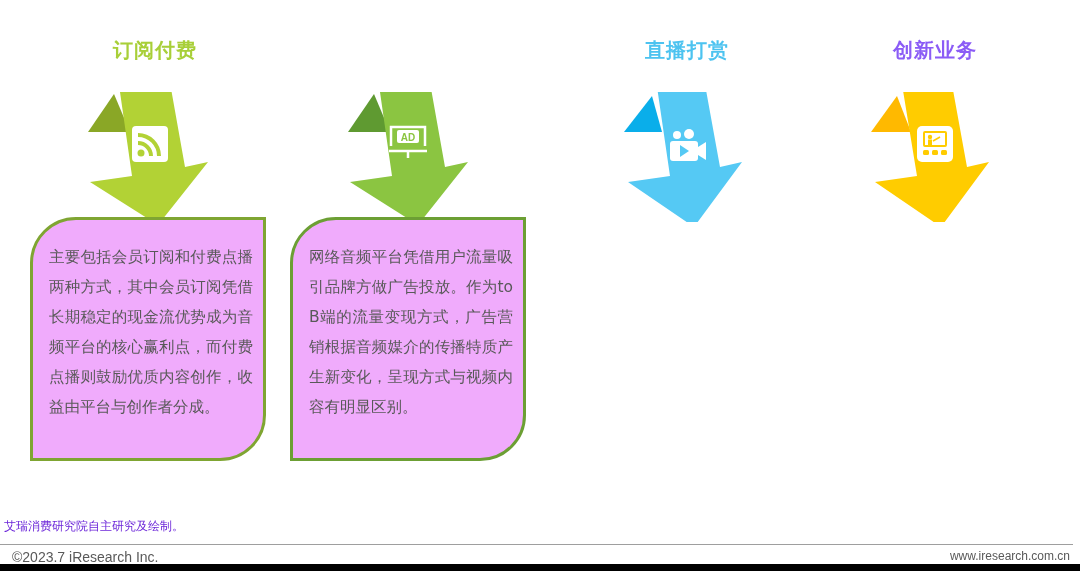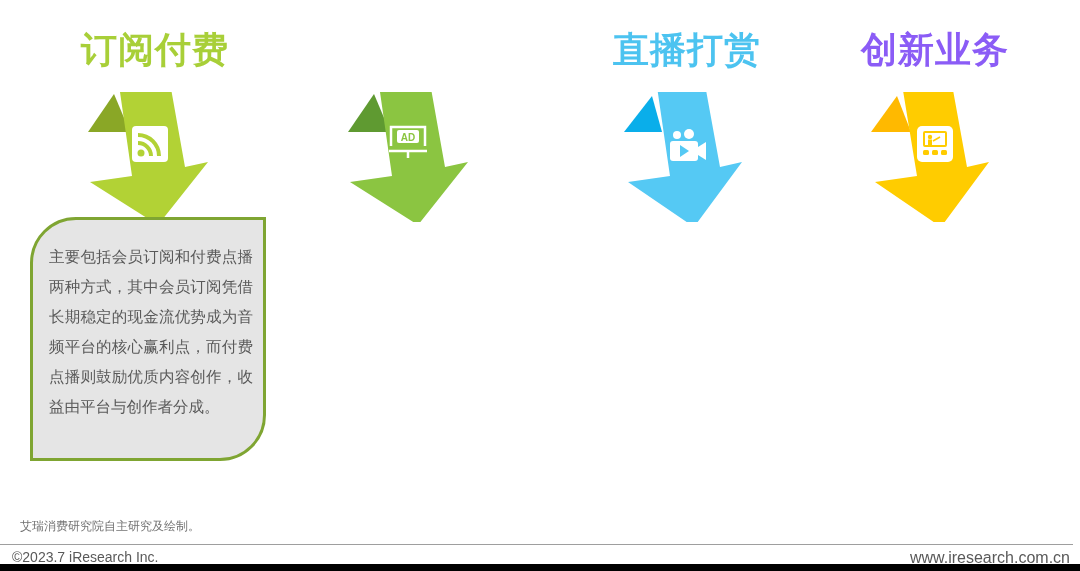--- a/index.html
+++ b/index.html
@@ -3,40 +3,40 @@
 <meta charset="utf-8">
 <style>
   html, body { margin: 0; padding: 0; }
   body {
     width: 1080px; height: 571px; background: #ffffff; position: relative; overflow: hidden;
     font-family: "DejaVu Sans", "Liberation Sans", sans-serif;
   }
   .col { position: absolute; top: 0; width: 260px; height: 480px; }
   .title {
     position: absolute; top: 30px; left: 0; width: 100%; text-align: center;
-    font-size: 36px; font-weight: bold; letter-spacing: 1px; line-height: 40px;
+    font-size: 20px; font-weight: bold; letter-spacing: 1px; line-height: 40px;
   }
   .arrow { position: absolute; top: 92px; width: 160px; height: 130px; }
   .card {
     position: absolute; top: 217px; width: 236px; height: 244px;
-    border: 3px solid; background: #e5e5e5; box-sizing: border-box;
+    border: 3px solid; background: #f0abfc; box-sizing: border-box;
     border-radius: 46px 0 46px 0;
   }
   .card-text {
     position: absolute; top: 22px; left: 16px; right: 10px;
     font-size: 15.5px; line-height: 30px; color: #595959; text-align: justify;
     word-break: break-all;
   }
   .source {
-    position: absolute; left: 20px; top: 518px; font-size: 12px; color: #737373;
+    position: absolute; left: 4px; top: 518px; font-size: 12px; color: #6d28d9;
     font-family: Liberation Mono, monospace;
   }
   .divider { position: absolute; left: 0; top: 544px; width: 1073px; height: 1px; background: #9e9e9e; }
   .copyright { position: absolute; left: 12px; top: 549px; font-size: 14px; color: #595959; font-family: "Liberation Sans", sans-serif; }
-  .website { position: absolute; right: 10px; top: 549px; font-size: 16px; color: #595959; font-family: "Liberation Sans", sans-serif; }
+  .website { position: absolute; right: 10px; top: 549px; font-size: 12px; color: #595959; font-family: "Liberation Sans", sans-serif; }
   .bottom-bar { position: absolute; left: 0; top: 564px; width: 1080px; height: 7px; background: #000; }
 </style>
 </head>
 <body>
 
 <div class="col" style="left:25px;">
   <div class="title" style="color:#a8cf38;">订阅付费</div>
   <svg class="arrow" style="left:55px;" viewBox="0 0 160 130">
     <polygon points="8,40 34,2 50,40" fill="#8aa726"></polygon>
     <polygon points="36,2 86,4 108,140 128,134 82,125" fill="none"></polygon>
@@ -59,20 +59,23 @@
     <polygon points="8,40 34,2 50,40" fill="#5f9a31"></polygon>
     <polygon points="36,2 87,4 105,105 128,100 78,163 10,120 52,114" fill="#8bc541" transform="translate(0,-30)"></polygon>
     <g transform="translate(48,32)" stroke="#ffffff" fill="none" stroke-width="2.5">
       <path d="M3 22 V3 H37 V22"></path>
       <rect x="9" y="6" width="22" height="13" rx="2" fill="#ffffff" stroke="none"></rect>
       <text x="20" y="17" font-size="10" font-weight="bold" fill="#8bc541" stroke="none" text-anchor="middle" font-family="Liberation Sans, sans-serif">AD</text>
       <line x1="1" y1="27" x2="39" y2="27"></line>
       <line x1="20" y1="27" x2="20" y2="34"></line>
     </g>
   </svg>
+  <div class="card" style="left:5px;border-color:#6c9f34;">
+    <div class="card-text">网络音频平台凭借用户流量吸引品牌方做广告投放。作为to B端的流量变现方式，广告营销根据音频媒介的传播特质产生新变化，呈现方式与视频内容有明显区别。</div>
+  </div>
 </div>
 
 <div class="col" style="left:557px;">
   <div class="title" style="color:#4cc3f0;">直播打赏</div>
   <svg class="arrow" style="left:65px;" viewBox="0 0 160 130">
     <polygon points="2,40 30,4 40,40" fill="#0aaeea"></polygon>
     <polygon points="32,4 80,6 98,105 120,100 72,165 6,120 48,114" fill="#55c9f4" transform="translate(0,-30)"></polygon>
     <g transform="translate(46,38)">
       <circle cx="9" cy="5" r="4" fill="#ffffff"></circle>
       <circle cx="21" cy="4" r="5" fill="#ffffff"></circle>

